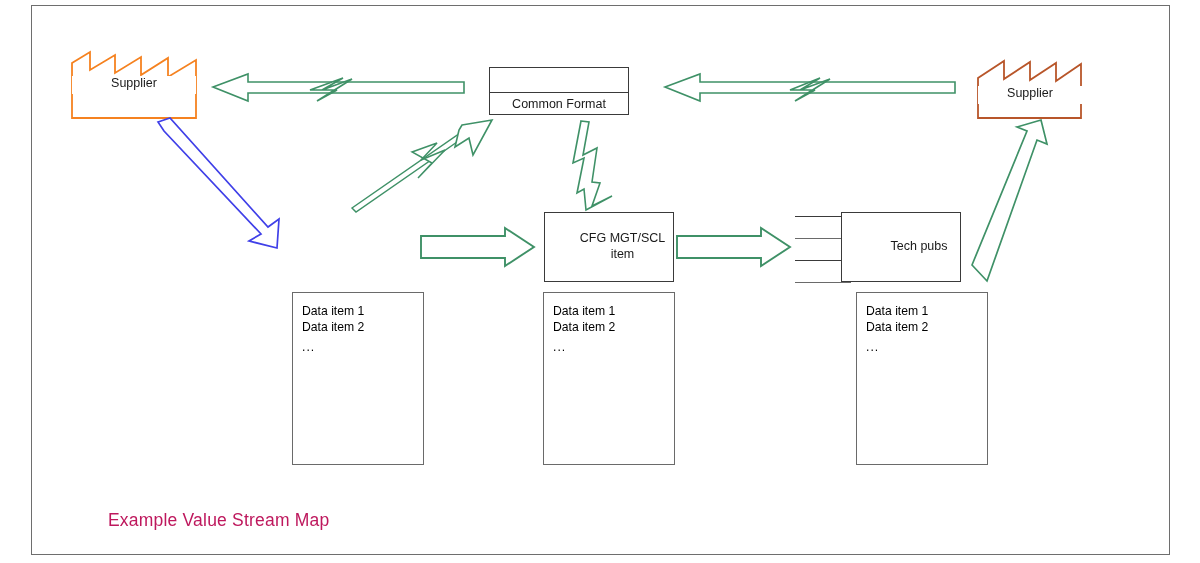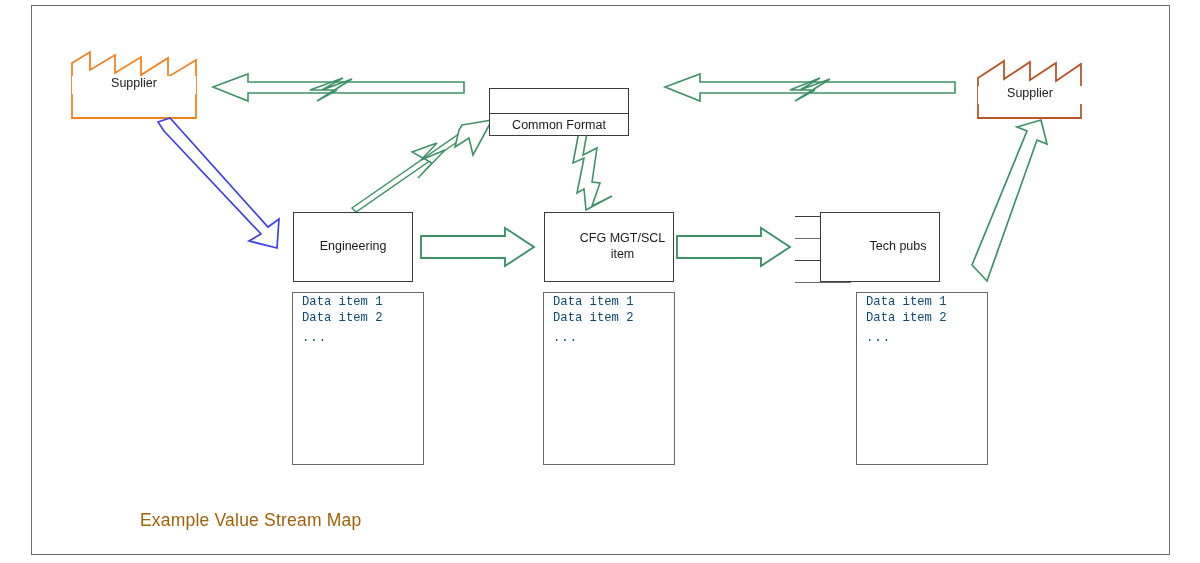--- a/index.html
+++ b/index.html
@@ -47,37 +47,35 @@
     display: flex;
     align-items: center;
     justify-content: center;
     text-align: center;
     font-size: 12.5px;
     color: #1a1a1a;
     line-height: 1.25;
   }
   .data-box {
     border: 1.3px solid #6a6a6a;
-    padding: 1px 8px 0 9px;
+    padding: 10px 8px 0 9px;
     font-size: 12.2px;
-    color: #0c4a6e;
+    color: #000000;
     line-height: 1.33;
     text-align: left;
-    font-family: Liberation Mono, monospace;
   }
   .data-box .ellipsis {
     display: block;
     margin-top: 4px;
     letter-spacing: 1px;
   }
   .fmt-box {
     border: 1.6px solid #3a3a3a;
     display: flex;
     flex-direction: column;
-    margin-top: 21px;
   }
   .fmt-top {
     flex: 0 0 24px;
     border-bottom: 1.4px solid #3a3a3a;
   }
   .fmt-bottom {
     flex: 1 1 auto;
     display: flex;
     align-items: center;
     justify-content: center;
@@ -89,23 +87,22 @@
     font-size: 12.5px;
     color: #1a1a1a;
     text-align: center;
     width: 100%;
   }
   .map-title {
     position: absolute;
     left: 108px;
     top: 510px;
     font-size: 17.5px;
-    color: #a16207;
+    color: #be185d;
     letter-spacing: 0.2px;
-    margin-left: 32px;
   }
   .inv-lines {
     position: absolute;
   }
   .inv-line {
     position: absolute;
     left: 0;
     width: 100%;
     height: 0;
     border-top: 1.7px solid #3a3a3a;
@@ -174,39 +171,36 @@
 
   <div class="node" style="left:978px; top:86px; width:104px; height:18px;">
     <span class="factory-label">Supplier</span>
   </div>
 
   <div class="node fmt-box" style="left:489px; top:67px; width:140px; height:48px;">
     <div class="fmt-top"></div>
     <div class="fmt-bottom">Common Format</div>
   </div>
 
-  <div class="node proc-box" style="left:293px; top:212px; width:120px; height:70px;">
-    <span>Engineering</span>
-  </div>
 
   <div class="node proc-box" style="left:544px; top:212px; width:130px; height:70px;padding-left:27px;">
     <span>
       <span>CFG MGT/SCL</span><br>
       <span>item</span>
     </span>
   </div>
 
   <div class="inv-lines" style="left:795px; top:216px; width:56px; height:66px;">
     <div class="inv-line" style="top:0px;"></div>
     <div class="inv-line alt" style="top:22px;"></div>
     <div class="inv-line" style="top:44px;"></div>
     <div class="inv-line alt" style="top:66px;"></div>
   </div>
 
-  <div class="node proc-box" style="left:820px; top:212px; width:120px; height:70px;padding-left:36px;">
+  <div class="node proc-box" style="left:841px; top:212px; width:120px; height:70px;padding-left:36px;">
     <span>Tech pubs</span>
   </div>
 
   <div class="node data-box" style="left:292px; top:292px; width:132px; height:173px;">
     <div>Data item 1</div>
     <div>Data item 2</div>
     <span class="ellipsis">...</span>
   </div>
 
   <div class="node data-box" style="left:543px; top:292px; width:132px; height:173px;">

